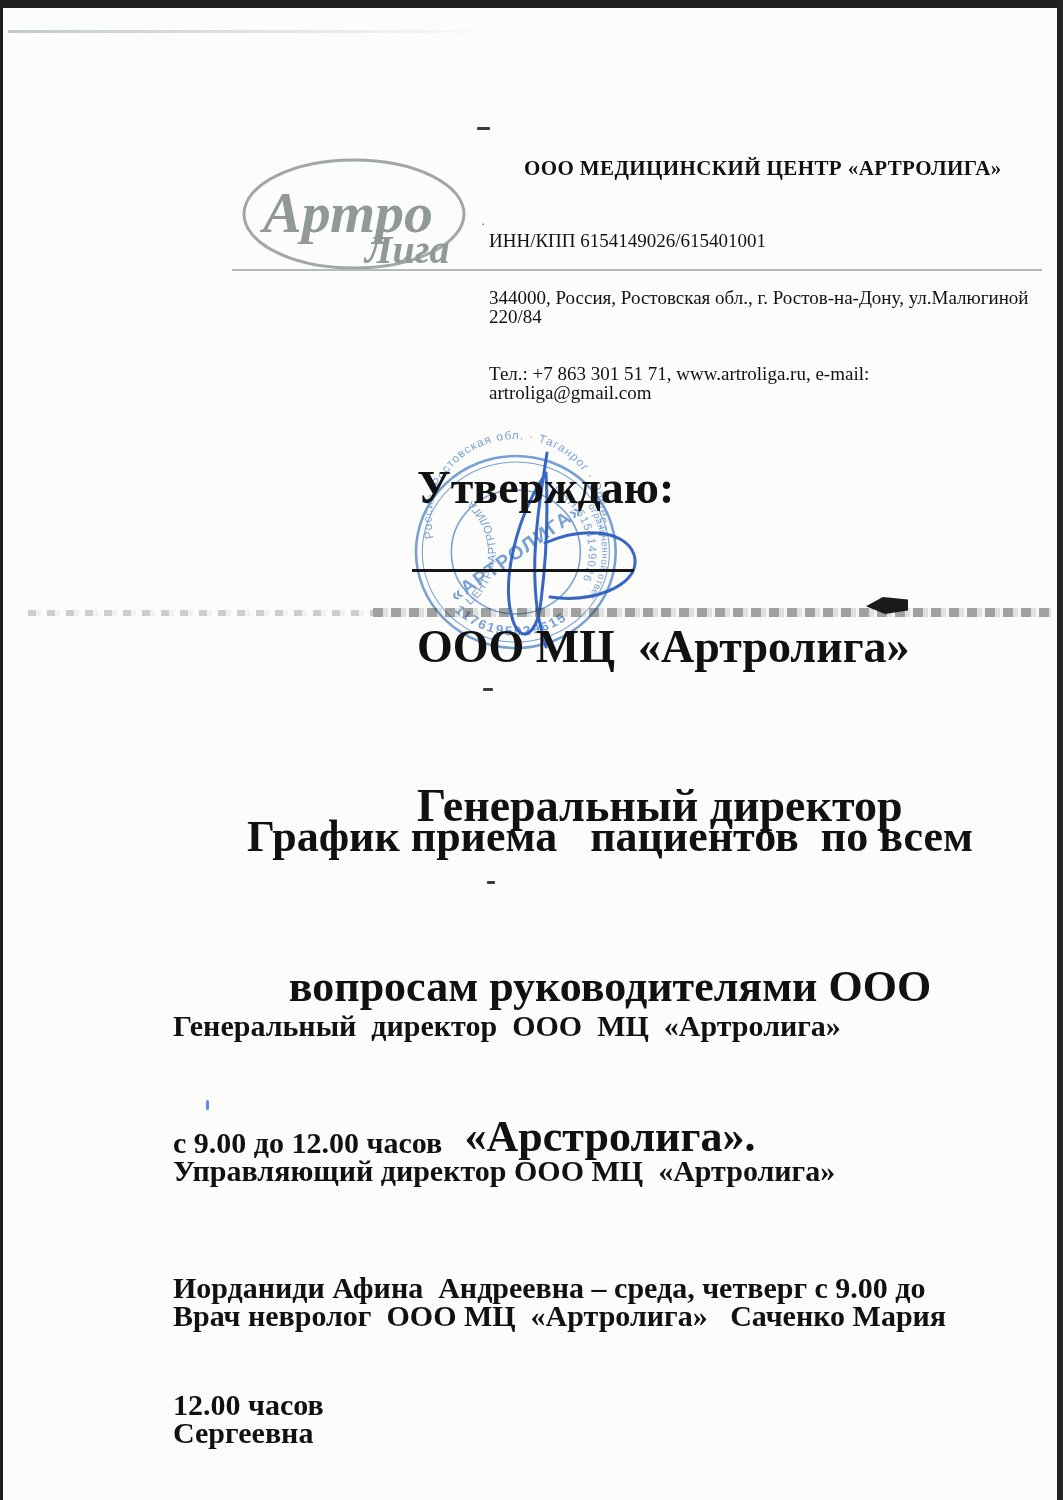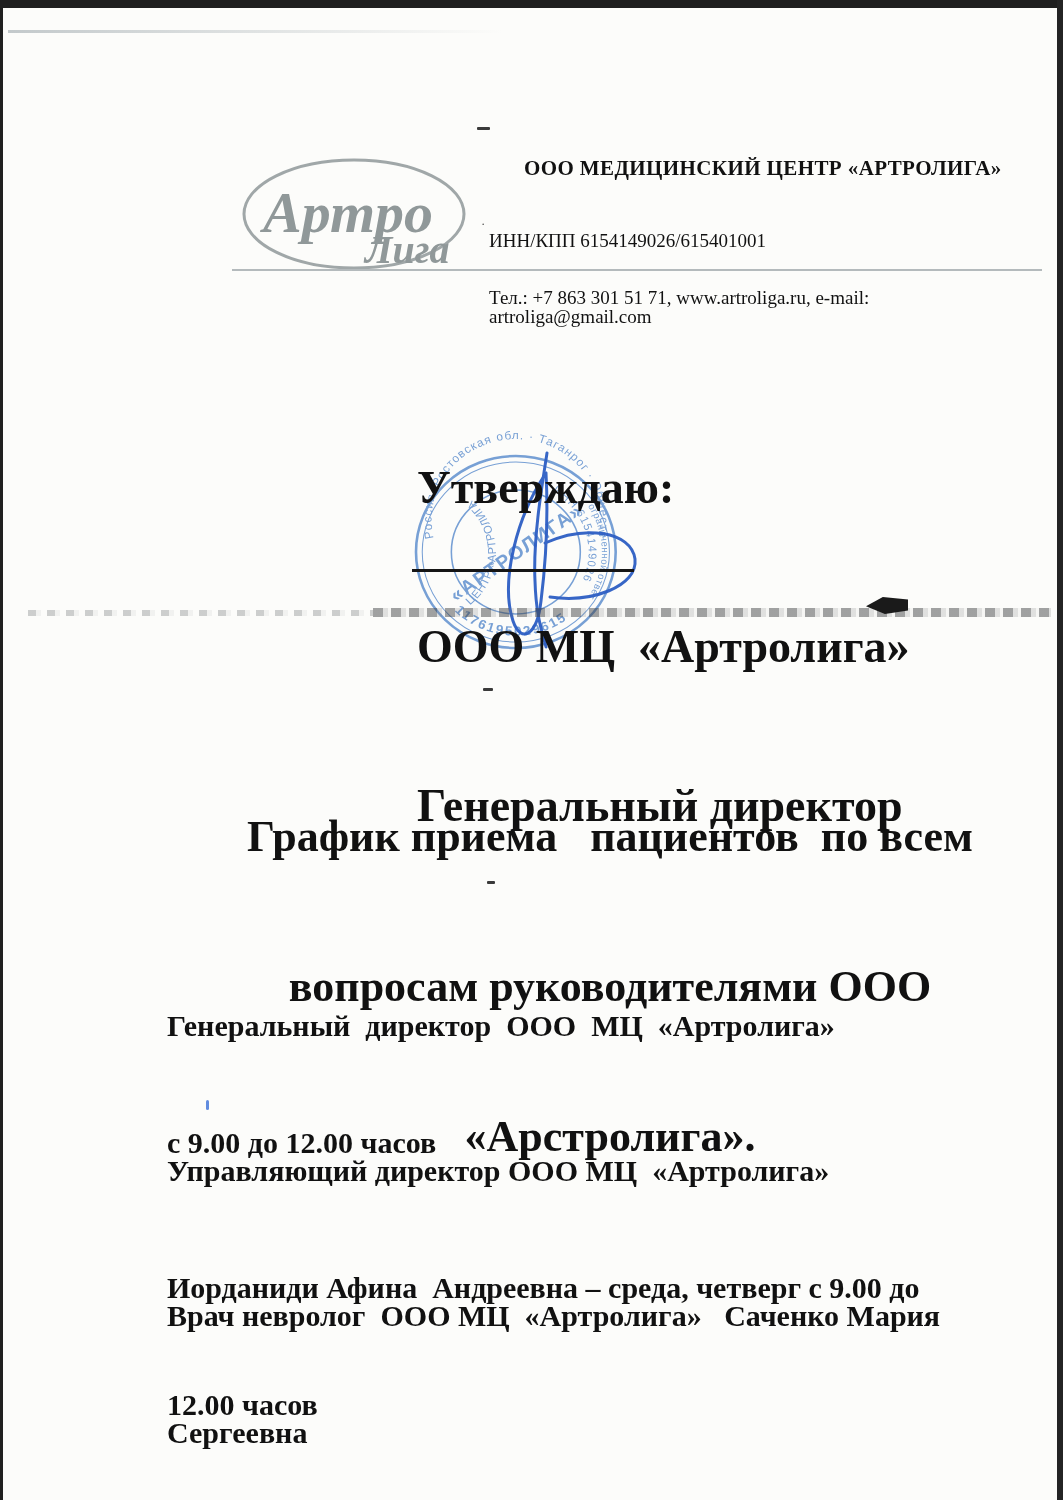--- a/index.html
+++ b/index.html
@@ -36,21 +36,21 @@
   .artifact-a{position:absolute;left:28px;top:610px;width:345px;height:6px;opacity:.55;
     background:repeating-linear-gradient(90deg,rgba(80,85,88,.5) 0 8px,rgba(120,125,128,.15) 8px 13px,transparent 13px 19px);z-index:7;}
   .artifact-b{position:absolute;left:373px;top:608px;width:678px;height:9px;opacity:.8;
     background:repeating-linear-gradient(90deg,rgba(60,62,64,.6) 0 10px,rgba(110,112,114,.25) 10px 15px,rgba(150,150,150,.08) 15px 18px);z-index:7;}
   .artifact-arrow{position:absolute;left:866px;top:597px;width:42px;height:17px;background:#1a1a1a;
     clip-path:polygon(0 55%,40% 0,100% 15%,100% 80%,45% 100%);z-index:8;}
   
   .doc-title{position:absolute;left:170px;top:712px;width:880px;text-align:center;
     font-size:44px;font-weight:bold;line-height:50px;white-space:pre-wrap;}
   
-  .para{position:absolute;left:167px;width:860px;font-size:30px;font-weight:bold;
+  .para{position:absolute;left:173px;width:860px;font-size:30px;font-weight:bold;
     line-height:39px;white-space:pre-wrap;}
   .p1{top:928px;} .p2{top:1073px;} .p3{top:1218px;}
   .para .line{display:block;}
   
   .mark{position:absolute;background:#3a3a3a;border-radius:1px;}
   .mark-dash1{left:477px;top:127px;width:13px;height:3px;}
   .mark-dash2{left:483px;top:688px;width:10px;height:3px;}
   .mark-dash3{left:487px;top:881px;width:8px;height:3px;}
   .mark-blue{left:206px;top:1100px;width:3px;height:10px;background:#3a6fd8;border-radius:2px;opacity:.8;}
 </style>
@@ -66,20 +66,21 @@
 
   <svg class="logo" style="position:absolute;left:233px;top:150px;" width="245" height="130" viewBox="0 0 245 130">
     <ellipse cx="121" cy="64" rx="110" ry="54" fill="none" stroke="#a0a7a8" stroke-width="3"></ellipse>
     <text x="30" y="82" font-family="Liberation Serif, DejaVu Serif, serif" font-style="italic" font-weight="bold" font-size="58" fill="#909899">Артро</text>
     <text x="132" y="113" font-family="Liberation Serif, DejaVu Serif, serif" font-style="italic" font-weight="bold" font-size="40" fill="#909899">Лига</text>
   </svg>
 
   <div class="company-name">ООО МЕДИЦИНСКИЙ ЦЕНТР «АРТРОЛИГА»</div>
   <div class="contact-block">
     <div>ИНН/КПП 6154149026/615401001</div>
+    <div>344000, Россия, Ростовская обл., г. Ростов-на-Дону, ул.Малюгиной 220/84</div>
     <div>Тел.: +7 863 301 51 71, www.artroliga.ru, e-mail: artroliga@gmail.com</div>
   </div>
   <div class="addr-dot">·</div>
   <div class="header-rule"></div>
 
   <div class="approval">
     <div>Утверждаю:</div>
     <div>ООО МЦ  «Артролига»</div>
     <div>Генеральный директор</div>
   </div>

